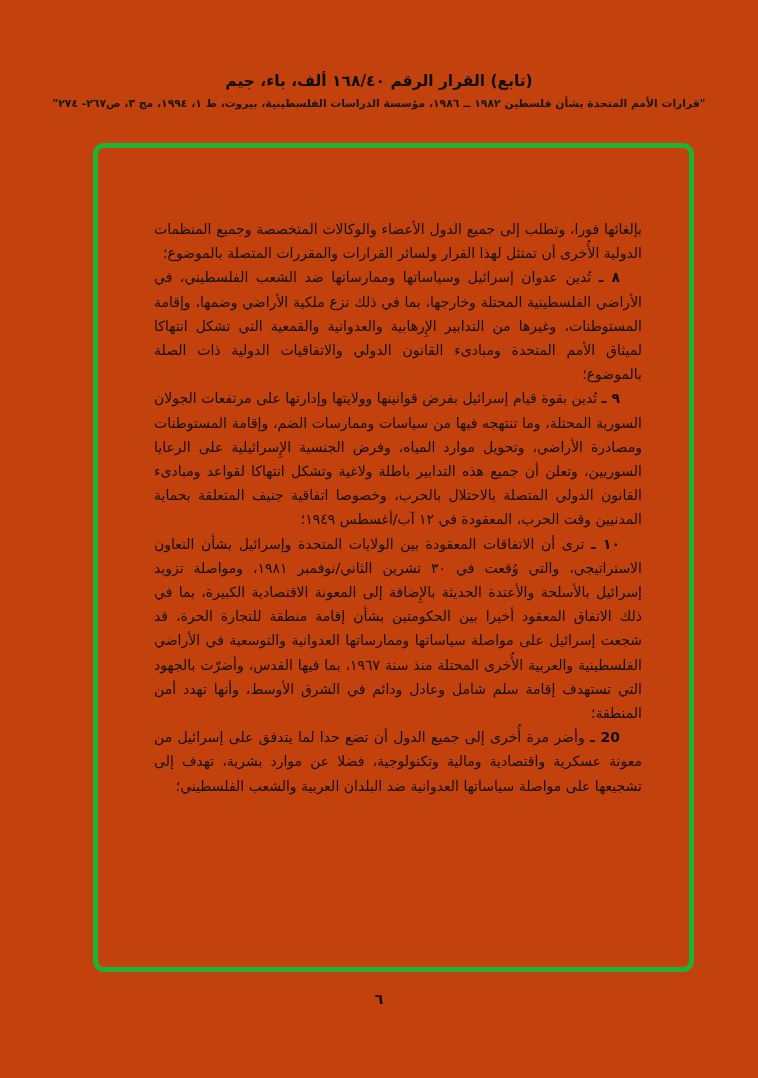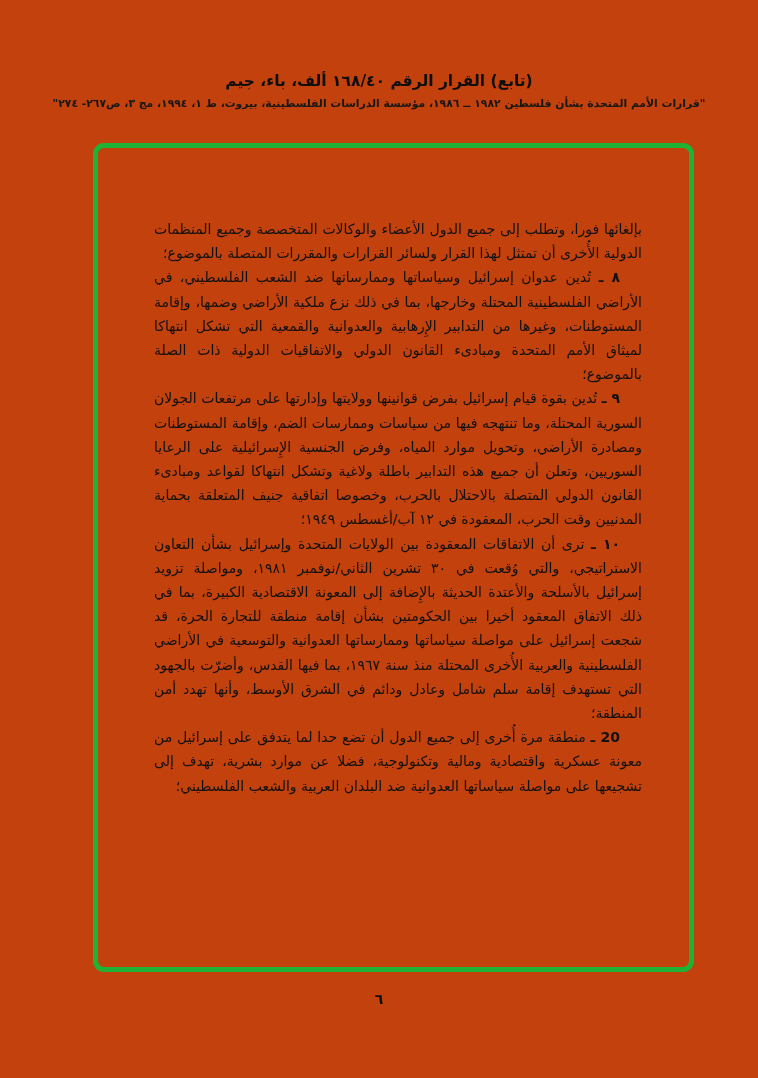--- a/index.html
+++ b/index.html
@@ -82,20 +82,20 @@
     <div class="textblock">
 
       <p class="cont"><span>بإلغائها فورا، وتطلب إلى جميع الدول الأعضاء والوكالات المتخصصة وجميع المنظمات الدولية الأُخرى أن تمتثل لهذا القرار ولسائر القرارات والمقررات المتصلة بالموضوع؛</span></p>
 
       <p class="numbered"><span class="pnum">٨ ـ</span> <span class="lead">تُدين</span> <span>عدوان إسرائيل وسياساتها وممارساتها ضد الشعب الفلسطيني، في الأراضي الفلسطينية المحتلة وخارجها، بما في ذلك نزع ملكية الأراضي وضمها، وإقامة المستوطنات، وغيرها من التدابير الإِرهابية والعدوانية والقمعية التي تشكل انتهاكا لميثاق الأمم المتحدة ومبادىء القانون الدولي والاتفاقيات الدولية ذات الصلة بالموضوع؛</span></p>
 
       <p class="numbered"><span class="pnum">٩ ـ</span> <span class="lead">تُدين بقوة</span> <span>قيام إسرائيل بفرض قوانينها وولايتها وإدارتها على مرتفعات الجولان السورية المحتلة، وما تنتهجه فيها من سياسات وممارسات الضم، وإقامة المستوطنات ومصادرة الأراضي، وتحويل موارد المياه، وفرض الجنسية الإِسرائيلية على الرعايا السوريين، وتعلن أن جميع هذه التدابير باطلة ولاغية وتشكل انتهاكا لقواعد ومبادىء القانون الدولي المتصلة بالاحتلال بالحرب، وخصوصا اتفاقية جنيف المتعلقة بحماية المدنيين وقت الحرب، المعقودة في ١٢ آب/أغسطس ١٩٤٩؛</span></p>
 
       <p class="numbered"><span class="pnum">١٠ ـ</span> <span class="lead">ترى</span> <span>أن الاتفاقات المعقودة بين الولايات المتحدة وإسرائيل بشأن التعاون الاستراتيجي، والتي وُقعت في ٣٠ تشرين الثاني/نوفمبر ١٩٨١، ومواصلة تزويد إسرائيل بالأسلحة والأعتدة الحديثة بالإِضافة إلى المعونة الاقتصادية الكبيرة، بما في ذلك الاتفاق المعقود أخيرا بين الحكومتين بشأن إقامة منطقة للتجارة الحرة، قد شجعت إسرائيل على مواصلة سياساتها وممارساتها العدوانية والتوسعية في الأراضي الفلسطينية والعربية الأُخرى المحتلة منذ سنة ١٩٦٧، بما فيها القدس، وأضرّت بالجهود التي تستهدف إقامة سلم شامل وعادل ودائم في الشرق الأوسط، وأنها تهدد أمن المنطقة؛</span></p>
 
-      <p class="numbered"><span class="pnum">20 ـ</span> <span class="lead">منطقة مرة أُخرى</span> <span>إلى جميع الدول أن تضع حدا لما يتدفق على إسرائيل من معونة عسكرية واقتصادية ومالية وتكنولوجية، فضلا عن موارد بشرية، تهدف إلى تشجيعها على مواصلة سياساتها العدوانية ضد البلدان العربية والشعب الفلسطيني؛</span></p>
+      <p class="numbered"><span class="pnum">20 ـ</span> <span class="lead">وأضر مرة أُخرى</span> <span>إلى جميع الدول أن تضع حدا لما يتدفق على إسرائيل من معونة عسكرية واقتصادية ومالية وتكنولوجية، فضلا عن موارد بشرية، تهدف إلى تشجيعها على مواصلة سياساتها العدوانية ضد البلدان العربية والشعب الفلسطيني؛</span></p>
 
     </div>
   </div>
 
   <div class="page-number">٦</div>
 
 </div>
 
 </body></html>

